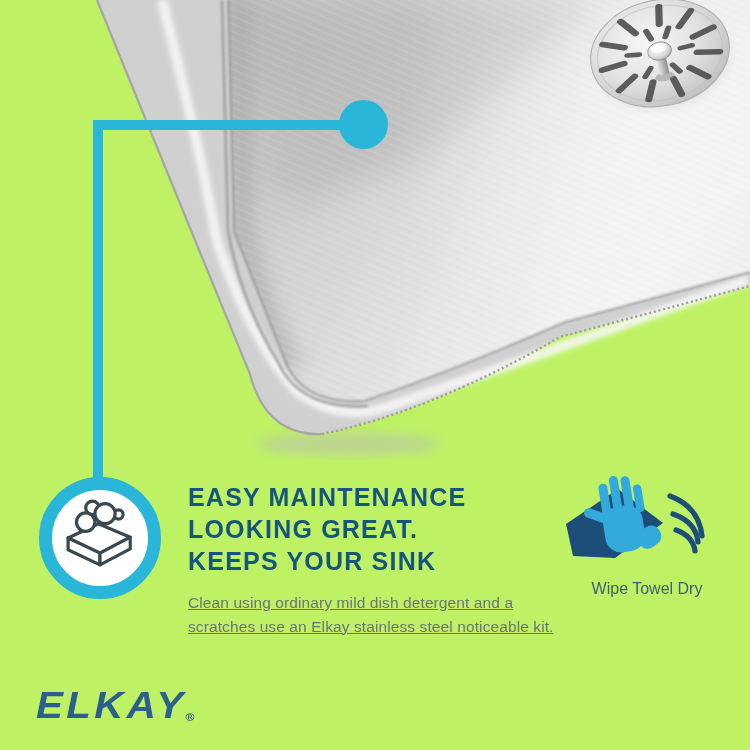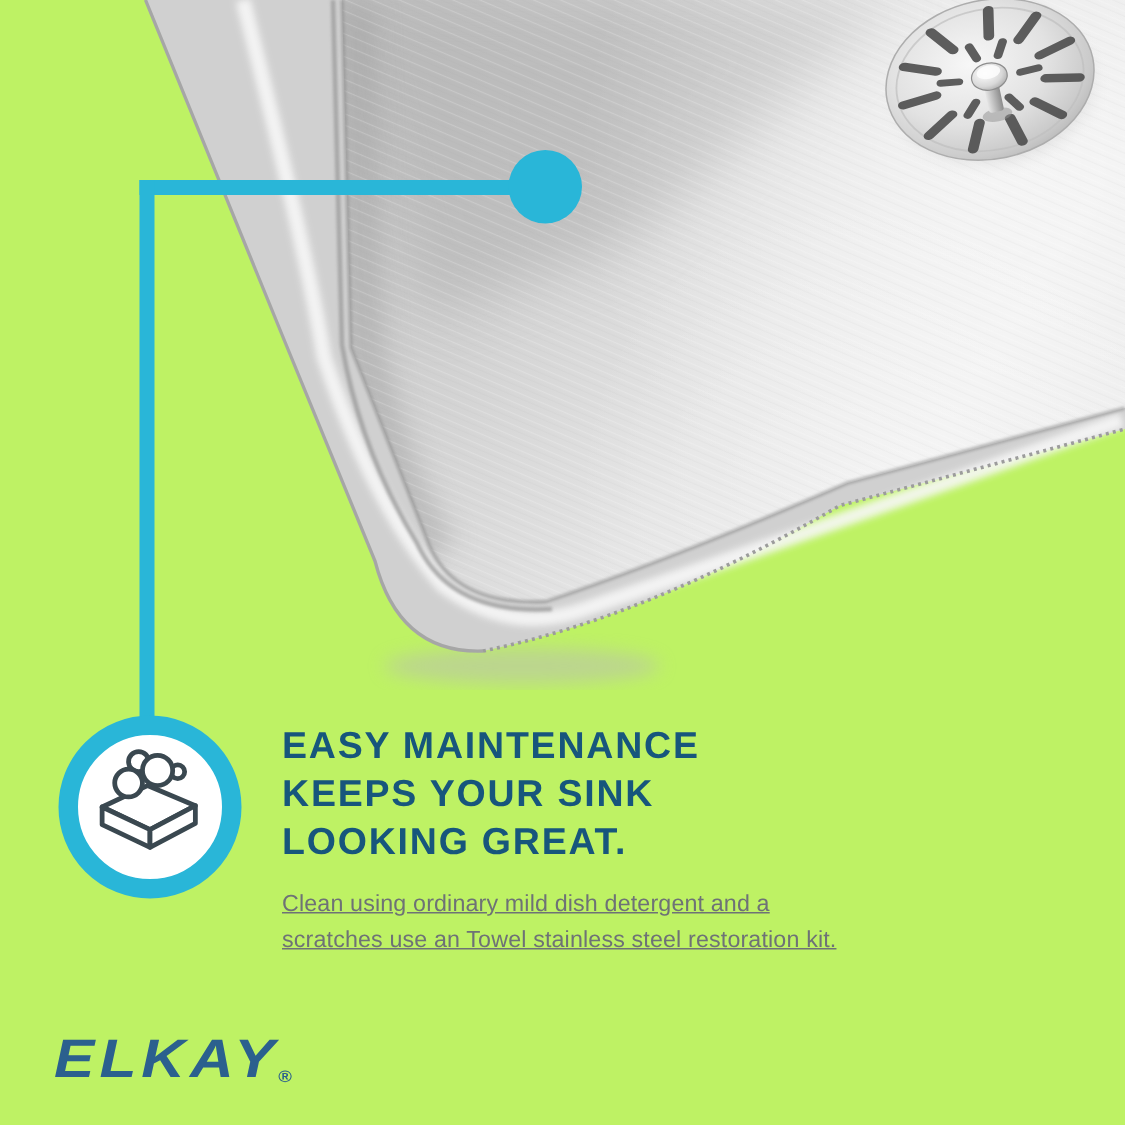--- a/index.html
+++ b/index.html
@@ -172,25 +172,45 @@
         <circle cx="72" cy="22" r="5.5"></circle>
         <circle cx="41" cy="14" r="8"></circle>
         <circle cx="33" cy="31" r="11"></circle>
         <circle cx="56" cy="21" r="12"></circle>
       </g>
     </svg>
   </div>
 
   <div class="headline">
     <div>EASY MAINTENANCE</div>
+    <div>LOOKING GREAT.</div>
     <div>KEEPS YOUR SINK</div>
-    <div>LOOKING GREAT.</div>
   </div>
 
   <div class="bodytext">
     <div>Clean using ordinary mild dish detergent and a</div>
-    <div>scratches use an Towel stainless steel restoration kit.</div>
-  </div>
-
+    <div>scratches use an Elkay stainless steel noticeable kit.</div>
+  </div>
+
+  <div class="towel">
+    <svg width="170" height="104" viewBox="0 0 170 104">
+      <path d="M13,52 L65,17 L110,51 L62,86 L20,84 Z" fill="#1d4e7a"></path>
+      <g transform="translate(70,50) rotate(-9)" fill="#33a9dc">
+        <rect x="-40" y="-2" width="26" height="9.5" rx="4.7" transform="rotate(28)"></rect>
+        <rect x="0" y="18" width="24" height="20" rx="9" transform="rotate(-28)"></rect>
+        <rect x="-20" y="-16" width="40" height="46" rx="16"></rect>
+        <rect x="-19" y="-41" width="9" height="33" rx="4.5"></rect>
+        <rect x="-7.5" y="-47" width="9" height="39" rx="4.5"></rect>
+        <rect x="4" y="-45" width="9" height="37" rx="4.5"></rect>
+        <rect x="15" y="-35" width="8.5" height="28" rx="4.2"></rect>
+      </g>
+      <g fill="none" stroke="#1d4e7a" stroke-width="5.2" stroke-linecap="round">
+        <path d="M117,24 Q146,35 149,64"></path>
+        <path d="M120,42 Q143,50 145,70"></path>
+        <path d="M123,58 Q140,64 142,79"></path>
+      </g>
+    </svg>
+    <div class="towel-label">Wipe Towel Dry</div>
+  </div>
 
   <div class="logo"><span>ELKAY</span><span class="reg">®</span></div>
 
 </div>
 
 </body></html>

